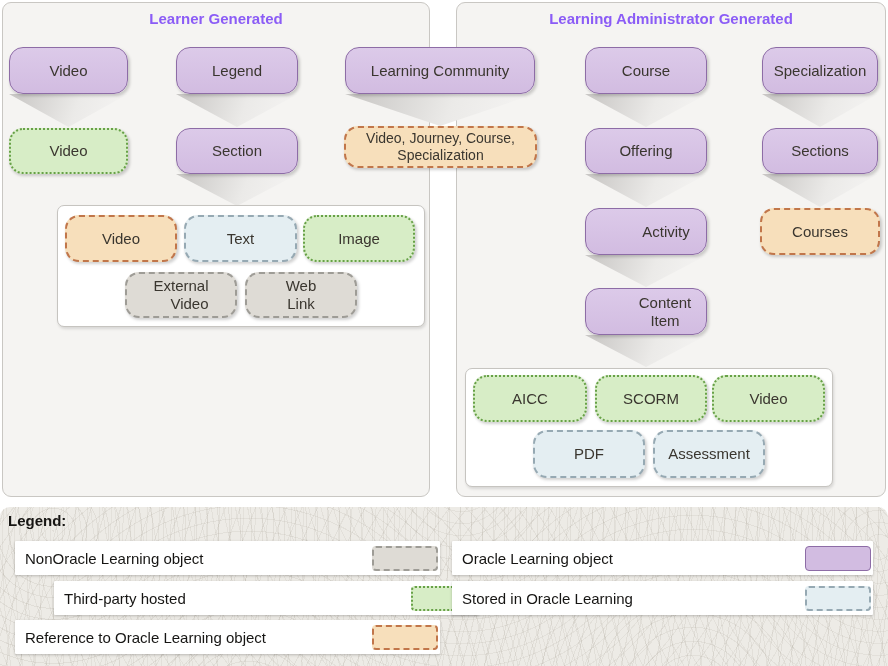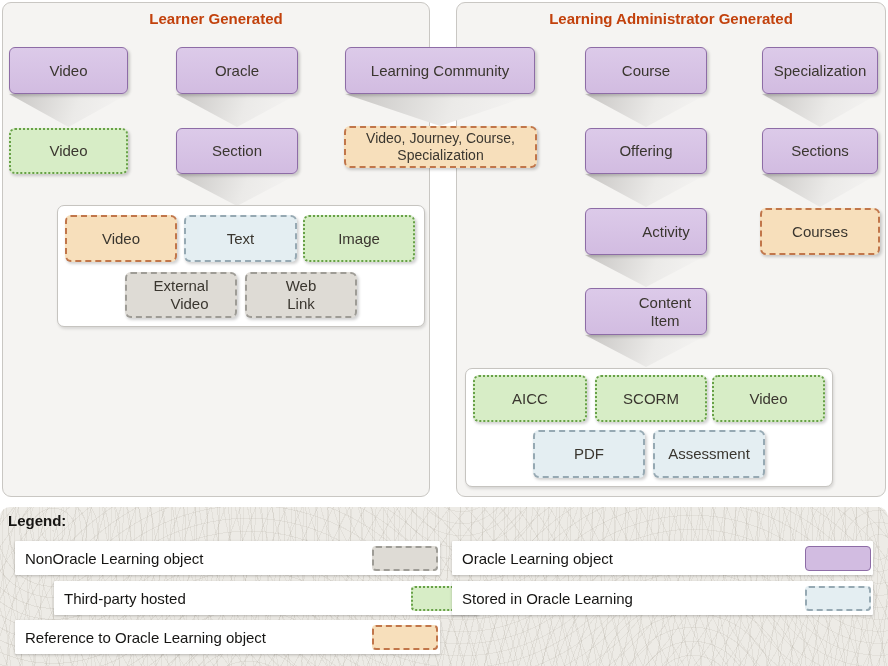--- a/index.html
+++ b/index.html
@@ -7,30 +7,30 @@
     position:relative;width:888px;height:666px;overflow:hidden;
     font-family:"Liberation Sans","DejaVu Sans",sans-serif;
     color:#3a362f;background:#ffffff;
   }
   .panel{
     position:absolute;background:#f5f4f2;
     border:1.5px solid #c9c7c3;border-radius:9px;box-sizing:border-box;
   }
   .panel-title{
     position:absolute;top:7px;left:0;width:100%;text-align:center;
-    font-weight:bold;font-size:15px;color:#c2410c;
+    font-weight:bold;font-size:15px;color:#8b5cf6;
   }
   .tri{
     position:absolute;
     clip-path:polygon(0 0,100% 0,50% 100%);
     background:linear-gradient(110deg,#c7c5c3,#ebeae8 55%,#f6f5f4);
   }
   .box{
     position:absolute;display:flex;align-items:center;justify-content:center;
-    text-align:center;border-radius:6px;font-size:15px;line-height:1.2;
+    text-align:center;border-radius:14px;font-size:15px;line-height:1.2;
     color:#3a362f;box-sizing:border-box;white-space:pre-line;
     box-shadow:1.5px 2px 3px rgba(0,0,0,.18);
   }
   .purple{background:linear-gradient(180deg,#dccae9,#d2bce1);border:1.5px solid #8d6ca6;}
   .green {background:#d7edc6;border:2px dotted #67a147;}
   .orange{background:#f7dfbb;border:2px dashed #c1764a;}
   .blue  {background:#e4eef2;border:2px dashed #96a9b3;}
   .gray  {background:#dedbd5;border:2px dashed #9e9c96;}
   .containerbox{
     position:absolute;background:#ffffff;border:1px solid #c6c4c0;
@@ -84,21 +84,21 @@
   <div class="tri" style="left:762px;top:94px;width:116px;height:33px;"></div>
   <div class="tri" style="left:585px;top:174px;width:122px;height:33px;"></div>
   <div class="tri" style="left:762px;top:174px;width:116px;height:33px;"></div>
   <div class="tri" style="left:585px;top:255px;width:122px;height:32px;"></div>
   <div class="tri" style="left:585px;top:335px;width:122px;height:32px;"></div>
 
   <div class="containerbox" style="left:57px;top:205px;width:368px;height:122px;"></div>
   <div class="containerbox" style="left:465px;top:368px;width:368px;height:119px;"></div>
 
   <div class="box purple" style="left:9px;top:47px;width:119px;height:47px;">Video</div>
-  <div class="box purple" style="left:176px;top:47px;width:122px;height:47px;">Oracle</div>
+  <div class="box purple" style="left:176px;top:47px;width:122px;height:47px;">Legend</div>
   <div class="box purple" style="left:345px;top:47px;width:190px;height:47px;">Learning Community</div>
   <div class="box green" style="left:9px;top:128px;width:119px;height:46px;">Video</div>
   <div class="box purple" style="left:176px;top:128px;width:122px;height:46px;">Section</div>
   <div class="box orange smalltext" style="left:344px;top:126px;width:193px;height:42px;">Video, Journey, Course,
 Specialization</div>
   <div class="box orange" style="left:65px;top:215px;width:112px;height:47px;">Video</div>
   <div class="box blue" style="left:184px;top:215px;width:113px;height:47px;">Text</div>
   <div class="box green" style="left:303px;top:215px;width:112px;height:47px;">Image</div>
   <div class="box gray" style="left:125px;top:272px;width:112px;height:46px;text-align:right;">External
 Video</div>

